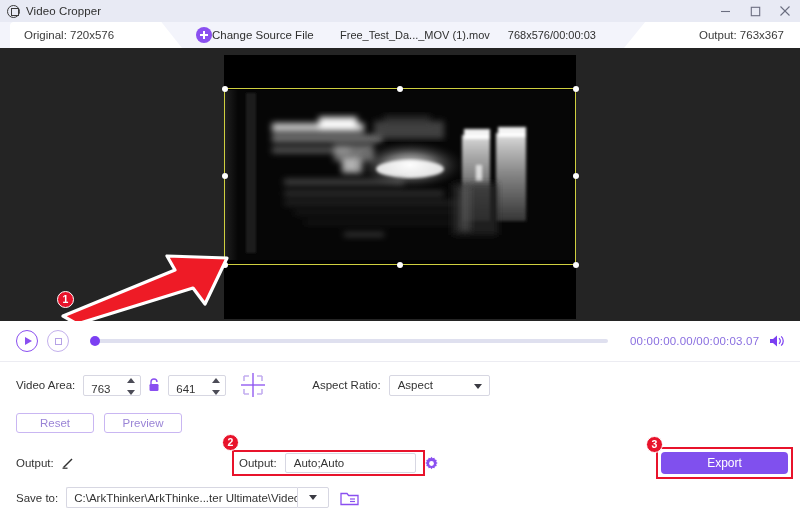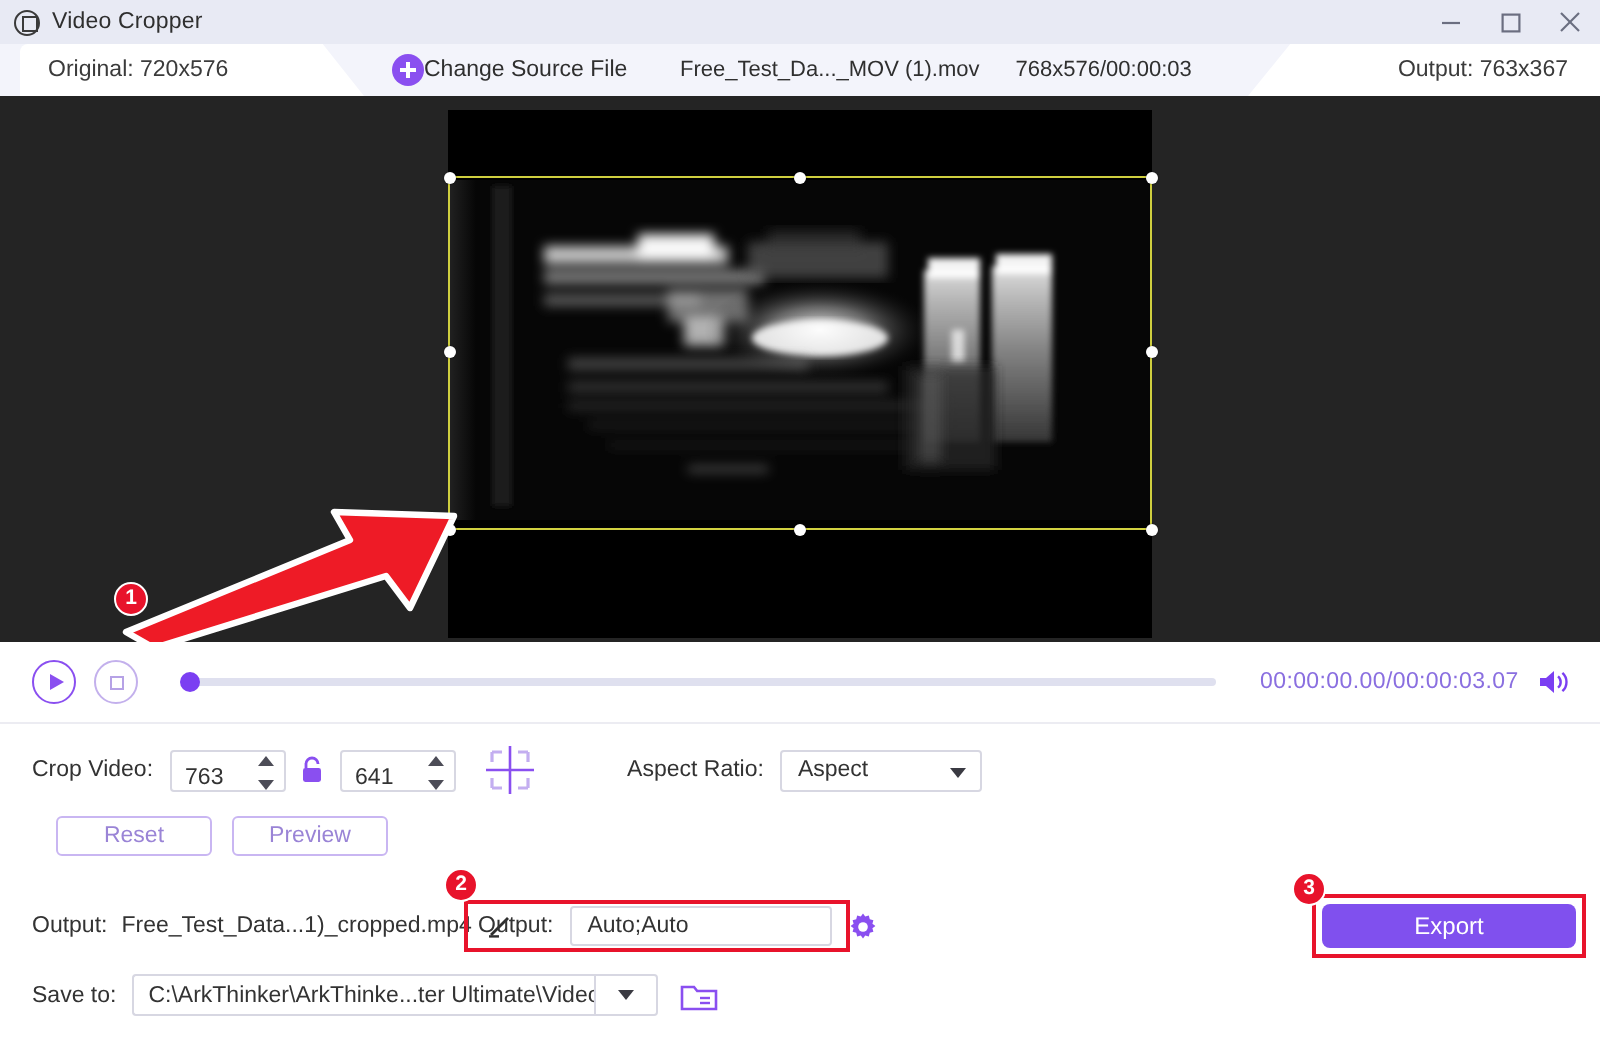--- a/index.html
+++ b/index.html
@@ -264,22 +264,22 @@
     border-left: 4.5px solid transparent;
     border-right: 4.5px solid transparent;
     border-top: 5px solid #3a3a42;
   }
 
   
   .btnrow {
     position: absolute; left: 0; top: 408px;
     width: 800px; height: 30px;
     background: #ffffff;
-    display: flex; 
-    padding-left: 28px; gap: 10px;
+    display: flex; align-items: center;
+    padding-left: 16px; gap: 10px;
   }
   .ghost-btn {
     width: 78px; height: 20px;
     border: 1px solid #c9b6f2; border-radius: 3px;
     background: #fff;
     color: #9a84d6; font-size: 11.5px;
     display: flex; align-items: center; justify-content: center;
   }
 
   
@@ -494,21 +494,21 @@
         <path d="M1 5 H4 L8 1.5 V12.5 L4 9 H1 Z" fill="#7b3ff2"></path>
         <path d="M10 4.2 A3.6 3.6 0 0 1 10 9.8" fill="none" stroke="#7b3ff2" stroke-width="1.2"></path>
         <path d="M12.2 2.4 A6.2 6.2 0 0 1 12.2 11.6" fill="none" stroke="#7b3ff2" stroke-width="1.2"></path>
       </svg>
     </div>
   </div>
 
   <div class="divider" style="top:361px"></div>
 
   <div class="croprow">
-    <span class="lbl">Crop Video:</span>
+    <span class="lbl">Video Area:</span>
 
     <div class="spin">
       <span>763</span>
       <div class="spin-arrows">
         <div class="sp-up"></div>
         <div class="sp-dn"></div>
       </div>
     </div>
 
     <div class="lock-icon">
@@ -547,21 +547,20 @@
   <div class="btnrow">
     <div class="ghost-btn">Reset</div>
     <div class="ghost-btn">Preview</div>
   </div>
 
   <div class="divider" style="top:441px"></div>
 
   <div class="outpanel">
     <div class="outrow1">
       <span>Output:</span>
-      <span class="out-name">Free_Test_Data...1)_cropped.mp4</span>
       <span class="pencil">
         <svg width="13" height="13" viewBox="0 0 13 13">
           <path d="M2 11 L10.5 2.5 L11.5 3.5 L3 12 Z" fill="#2f2f2f"></path>
           <rect x="1.5" y="11.6" width="5" height="1.2" fill="#2f2f2f"></rect>
         </svg>
       </span>
     </div>
 
     <div class="saverow">
       <span>Save to:</span>

